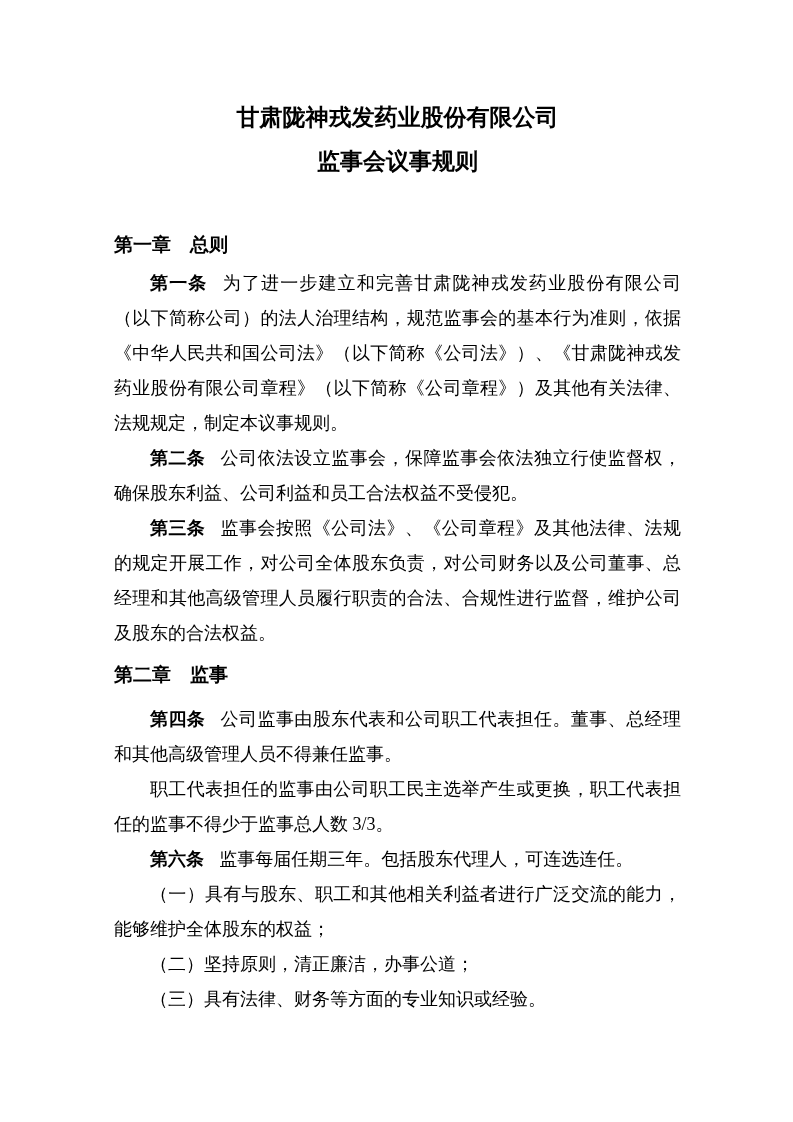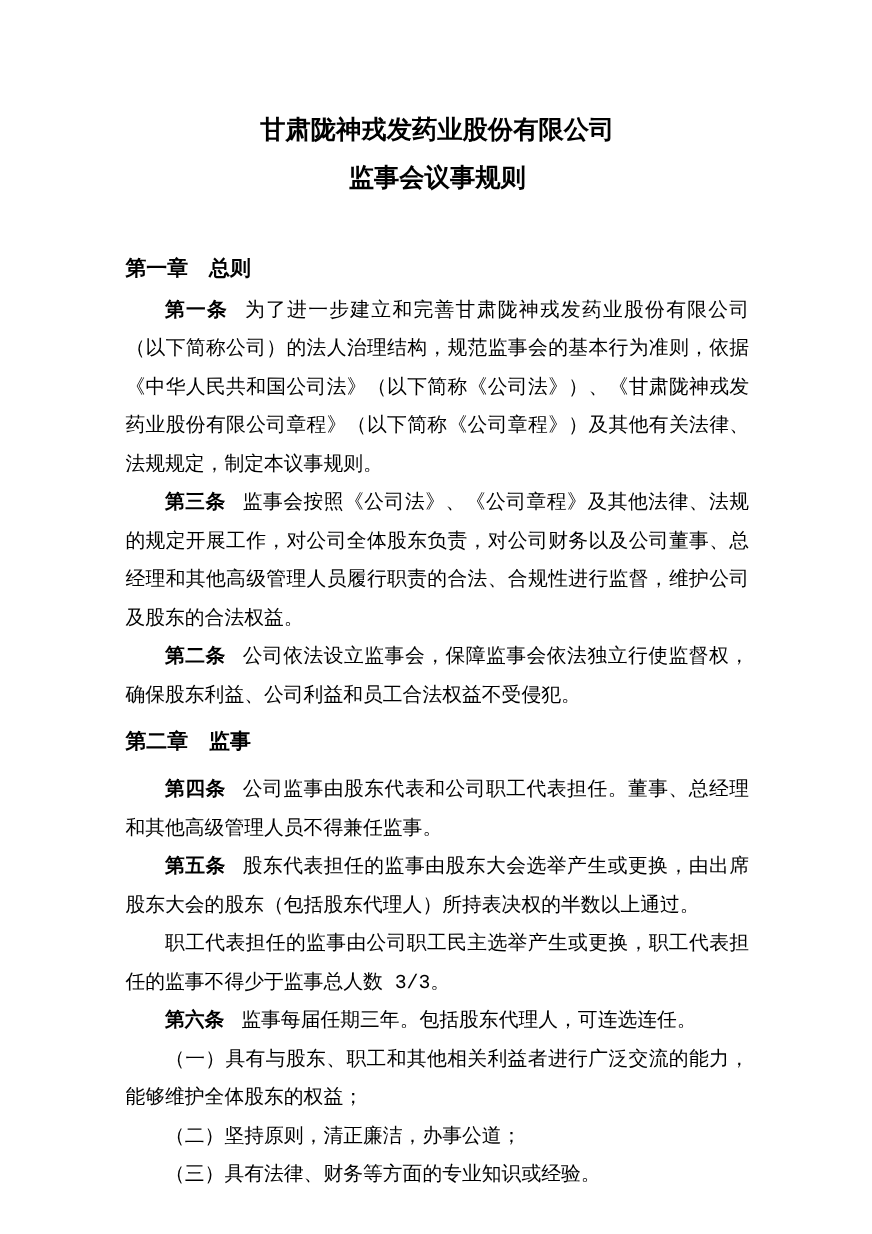--- a/index.html
+++ b/index.html
@@ -42,21 +42,20 @@
     margin-bottom: 9px;
     font-size: 19px;
   }
   .para {
     margin: 0;
     font-size: 18px;
     line-height: 35px;
     text-align: justify;
     text-indent: 2em;
     word-break: break-all;
-    font-family: Liberation Mono, monospace;
   }
   .article-label {
     font-weight: bold;
     margin-right: 0.85em;
   }
   .article-label:empty {
     display: none;
     margin: 0;
   }
 </style>
@@ -65,29 +64,28 @@
 
 <div class="page">
 
   <h1 class="doc-title">甘肃陇神戎发药业股份有限公司</h1>
   <h2 class="doc-title">监事会议事规则</h2>
 
   <h3 class="chapter-heading first">第一章　总则</h3>
 
   <p class="para"><span class="article-label">第一条</span><span>为了进一步建立和完善甘肃陇神戎发药业股份有限公司（以下简称公司）的法人治理结构，规范监事会的基本行为准则，依据《中华人民共和国公司法》（以下简称《公司法》）、《甘肃陇神戎发药业股份有限公司章程》（以下简称《公司章程》）及其他有关法律、法规规定，制定本议事规则。</span></p>
 
+  <p class="para"><span class="article-label">第二条</span><span>公司依法设立监事会，保障监事会依法独立行使监督权，确保股东利益、公司利益和员工合法权益不受侵犯。</span></p>
+
   <p class="para"><span class="article-label">第三条</span><span>监事会按照《公司法》、《公司章程》及其他法律、法规的规定开展工作，对公司全体股东负责，对公司财务以及公司董事、总经理和其他高级管理人员履行职责的合法、合规性进行监督，维护公司及股东的合法权益。</span></p>
-
-  <p class="para"><span class="article-label">第二条</span><span>公司依法设立监事会，保障监事会依法独立行使监督权，确保股东利益、公司利益和员工合法权益不受侵犯。</span></p>
 
   <h3 class="chapter-heading inner">第二章　监事</h3>
 
   <p class="para"><span class="article-label">第四条</span><span>公司监事由股东代表和公司职工代表担任。董事、总经理和其他高级管理人员不得兼任监事。</span></p>
 
-  <p class="para"><span class="article-label">第五条</span><span>股东代表担任的监事由股东大会选举产生或更换，由出席股东大会的股东（包括股东代理人）所持表决权的半数以上通过。</span></p>
 
   <p class="para"><span>职工代表担任的监事由公司职工民主选举产生或更换，职工代表担任的监事不得少于监事总人数 3/3。</span></p>
 
   <p class="para"><span class="article-label">第六条</span><span>监事每届任期三年。包括股东代理人，可连选连任。</span></p>
 
 
   <p class="para"><span>（一）具有与股东、职工和其他相关利益者进行广泛交流的能力，能够维护全体股东的权益；</span></p>
 
   <p class="para"><span>（二）坚持原则，清正廉洁，办事公道；</span></p>
 

